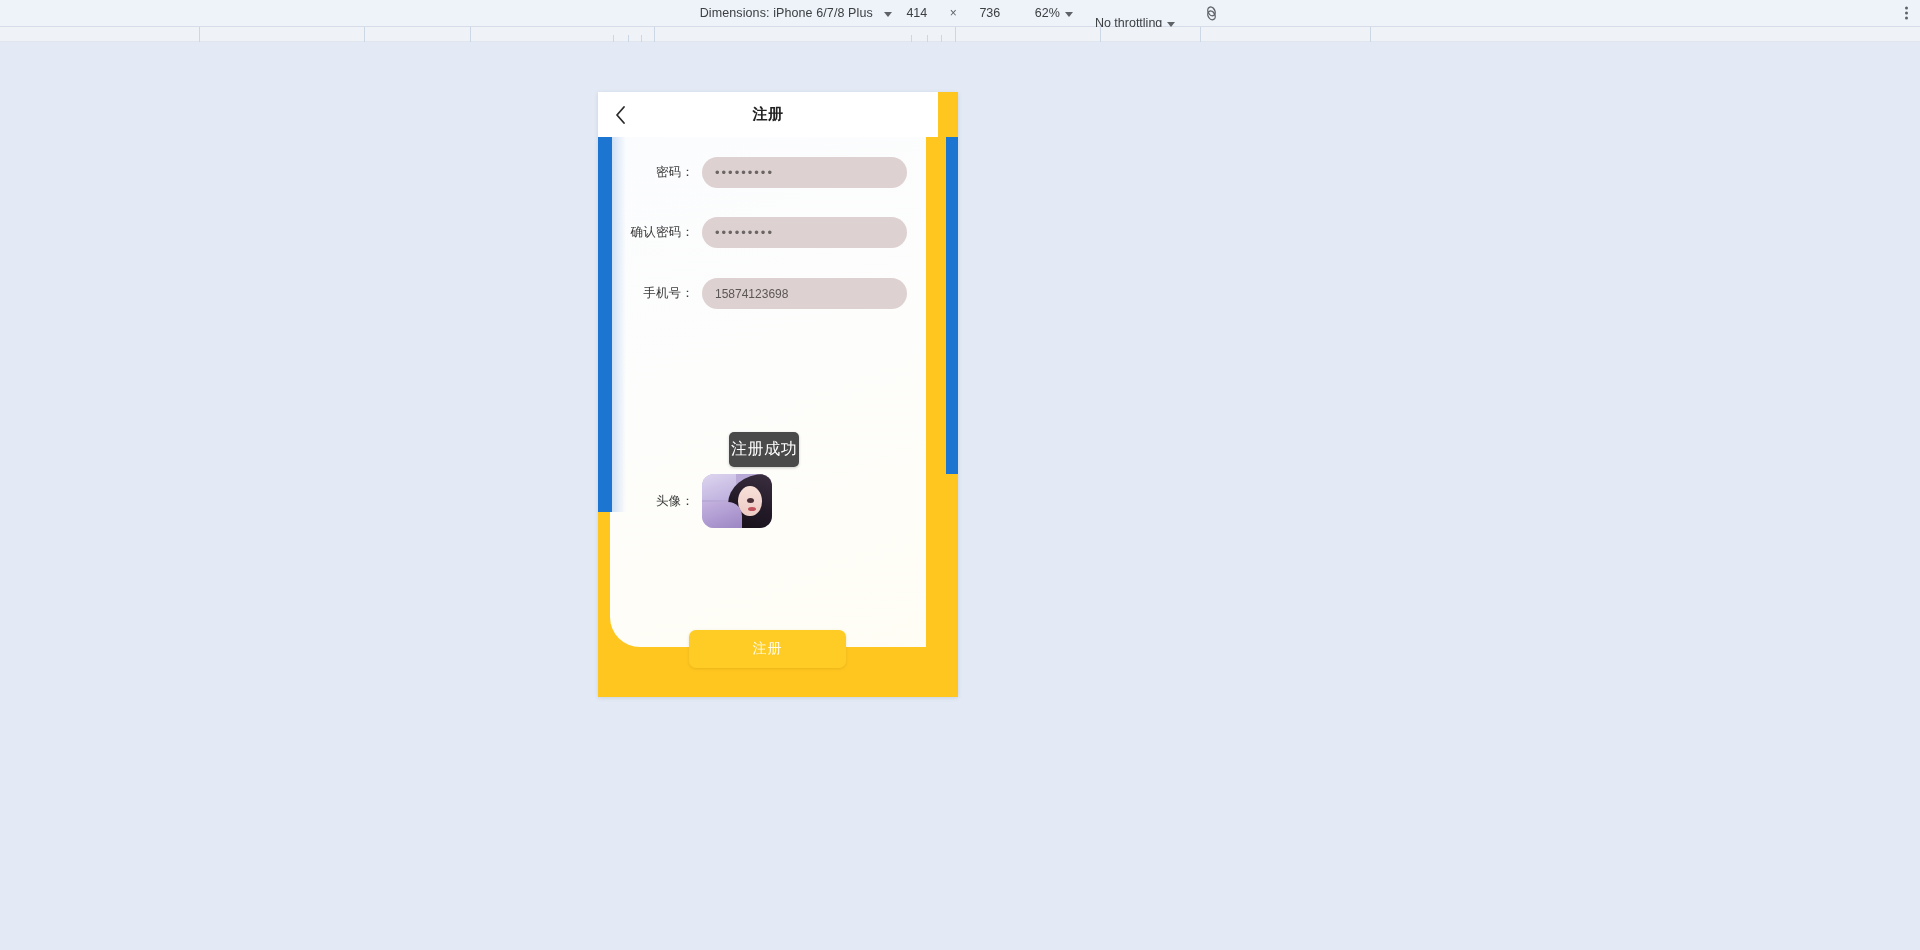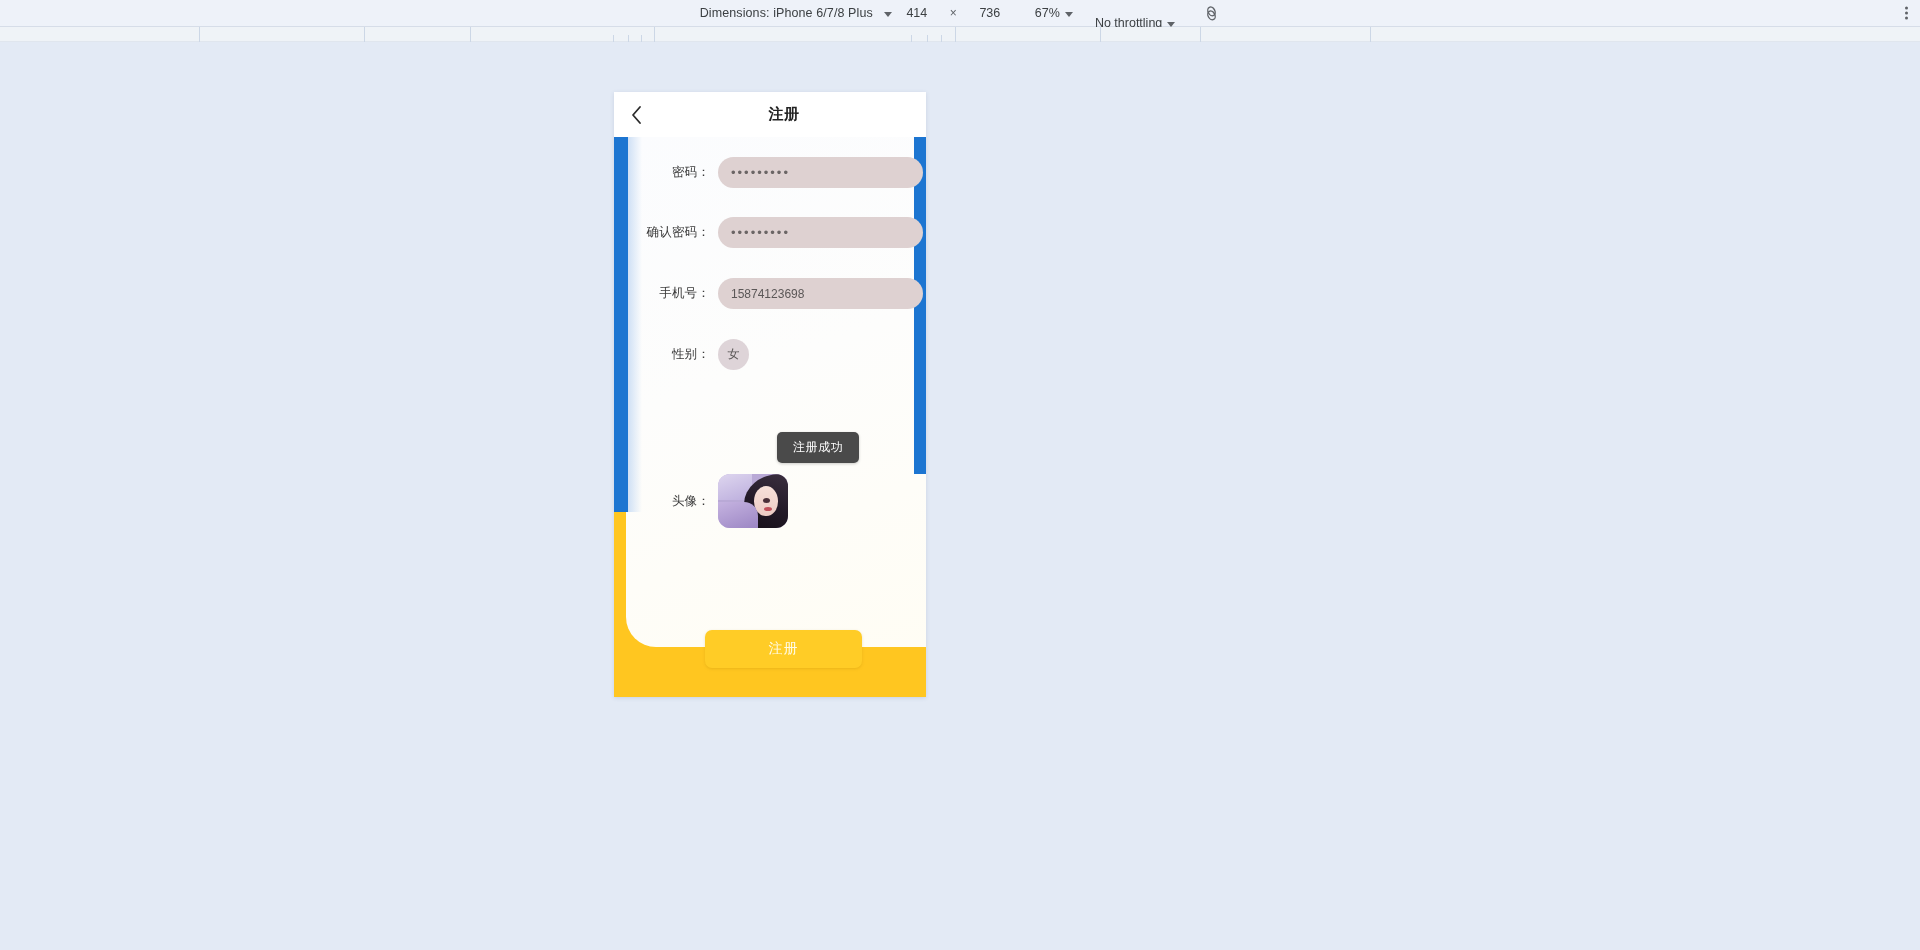--- a/index.html
+++ b/index.html
@@ -67,22 +67,22 @@
   .viewport {
     position: absolute; top: 42px; left: 0;
     width: 1920px; height: 908px;
     background: #e3eaf5;
     overflow: hidden;
   }
 
   
   .phone {
     position: absolute;
-    left: 614px; top: 50px;
-    width: 312px; height: 605px;
+    left: 598px; top: 50px;
+    width: 360px; height: 605px;
     background: #ffc620;
     overflow: hidden;
     box-shadow: 0 1px 4px rgba(80,100,140,.18);
   }
 
   
   .blue-strip {
     position: absolute; left: 0; top: 45px;
     width: 14px; height: 375px;
     background: #1c75d1;
@@ -215,28 +215,27 @@
     width: 34px; height: 26px;
     background: linear-gradient(160deg, #ded6ef, #bcaedd);
   }
 
   
   .toast {
     position: absolute;
     left: 131px; top: 340px;
     background: #4a4a4a;
     color: #fff;
-    font-size: 12px;
-    padding: 7px 16px;
+    font-size: 16px;
+    padding: 7px 2px;
     border-radius: 5px;
     z-index: 20;
     white-space: nowrap;
     letter-spacing: .6px;
     box-shadow: 0 1px 3px rgba(0,0,0,.2);
-    margin-left: 32px;
   }
 
   
   .submit-btn {
     position: absolute;
     left: 91px; top: 538px;
     width: 157px; height: 38px;
     background: #ffcc26;
     border: none;
     border-radius: 7px;
@@ -267,21 +266,21 @@
 <div class="devtools-bar">
   <div class="dt-center">
     <div class="dt-item">
       <span class="dt-dims">Dimensions: iPhone 6/7/8 Plus</span>
       <span class="caret"></span>
     </div>
     <div class="dt-num">414</div>
     <span class="dt-times">×</span>
     <div class="dt-num">736</div>
     <div class="dt-item dt-zoom">
-      <span>67%</span>
+      <span>62%</span>
       <span class="caret"></span>
     </div>
     <div class="dt-item dt-throttle">
       <span>No throttling</span>
       <span class="caret"></span>
     </div>
     <div class="dt-netimg">
       <svg width="17" height="17" viewBox="0 0 17 17">
         <ellipse cx="8.5" cy="6.4" rx="3.4" ry="4.6" transform="rotate(-28 8.5 6.4)" fill="none" stroke="#5f6368" stroke-width="1.4"></ellipse>
         <ellipse cx="8.5" cy="10.4" rx="3.4" ry="4.6" transform="rotate(-28 8.5 10.4)" fill="none" stroke="#5f6368" stroke-width="1.4"></ellipse>
@@ -341,24 +340,20 @@
       <div class="form-row" style="top:125px">
         <div class="row-label">确认密码：</div>
         <div class="row-input pw">•••••••••</div>
       </div>
 
       <div class="form-row" style="top:186px">
         <div class="row-label">手机号：</div>
         <div class="row-input">15874123698</div>
       </div>
 
-      <div class="form-row" style="top:247px">
-        <div class="row-label">性别：</div>
-        <div class="row-input small">女</div>
-      </div>
 
 
       <div class="form-row" style="top:382px">
         <div class="row-label">头像：</div>
         <div class="avatar-box">
           <div class="bg-top"></div>
           <div class="hair"></div>
           <div class="face"></div>
           <div class="eye"></div>
           <div class="lip"></div>

